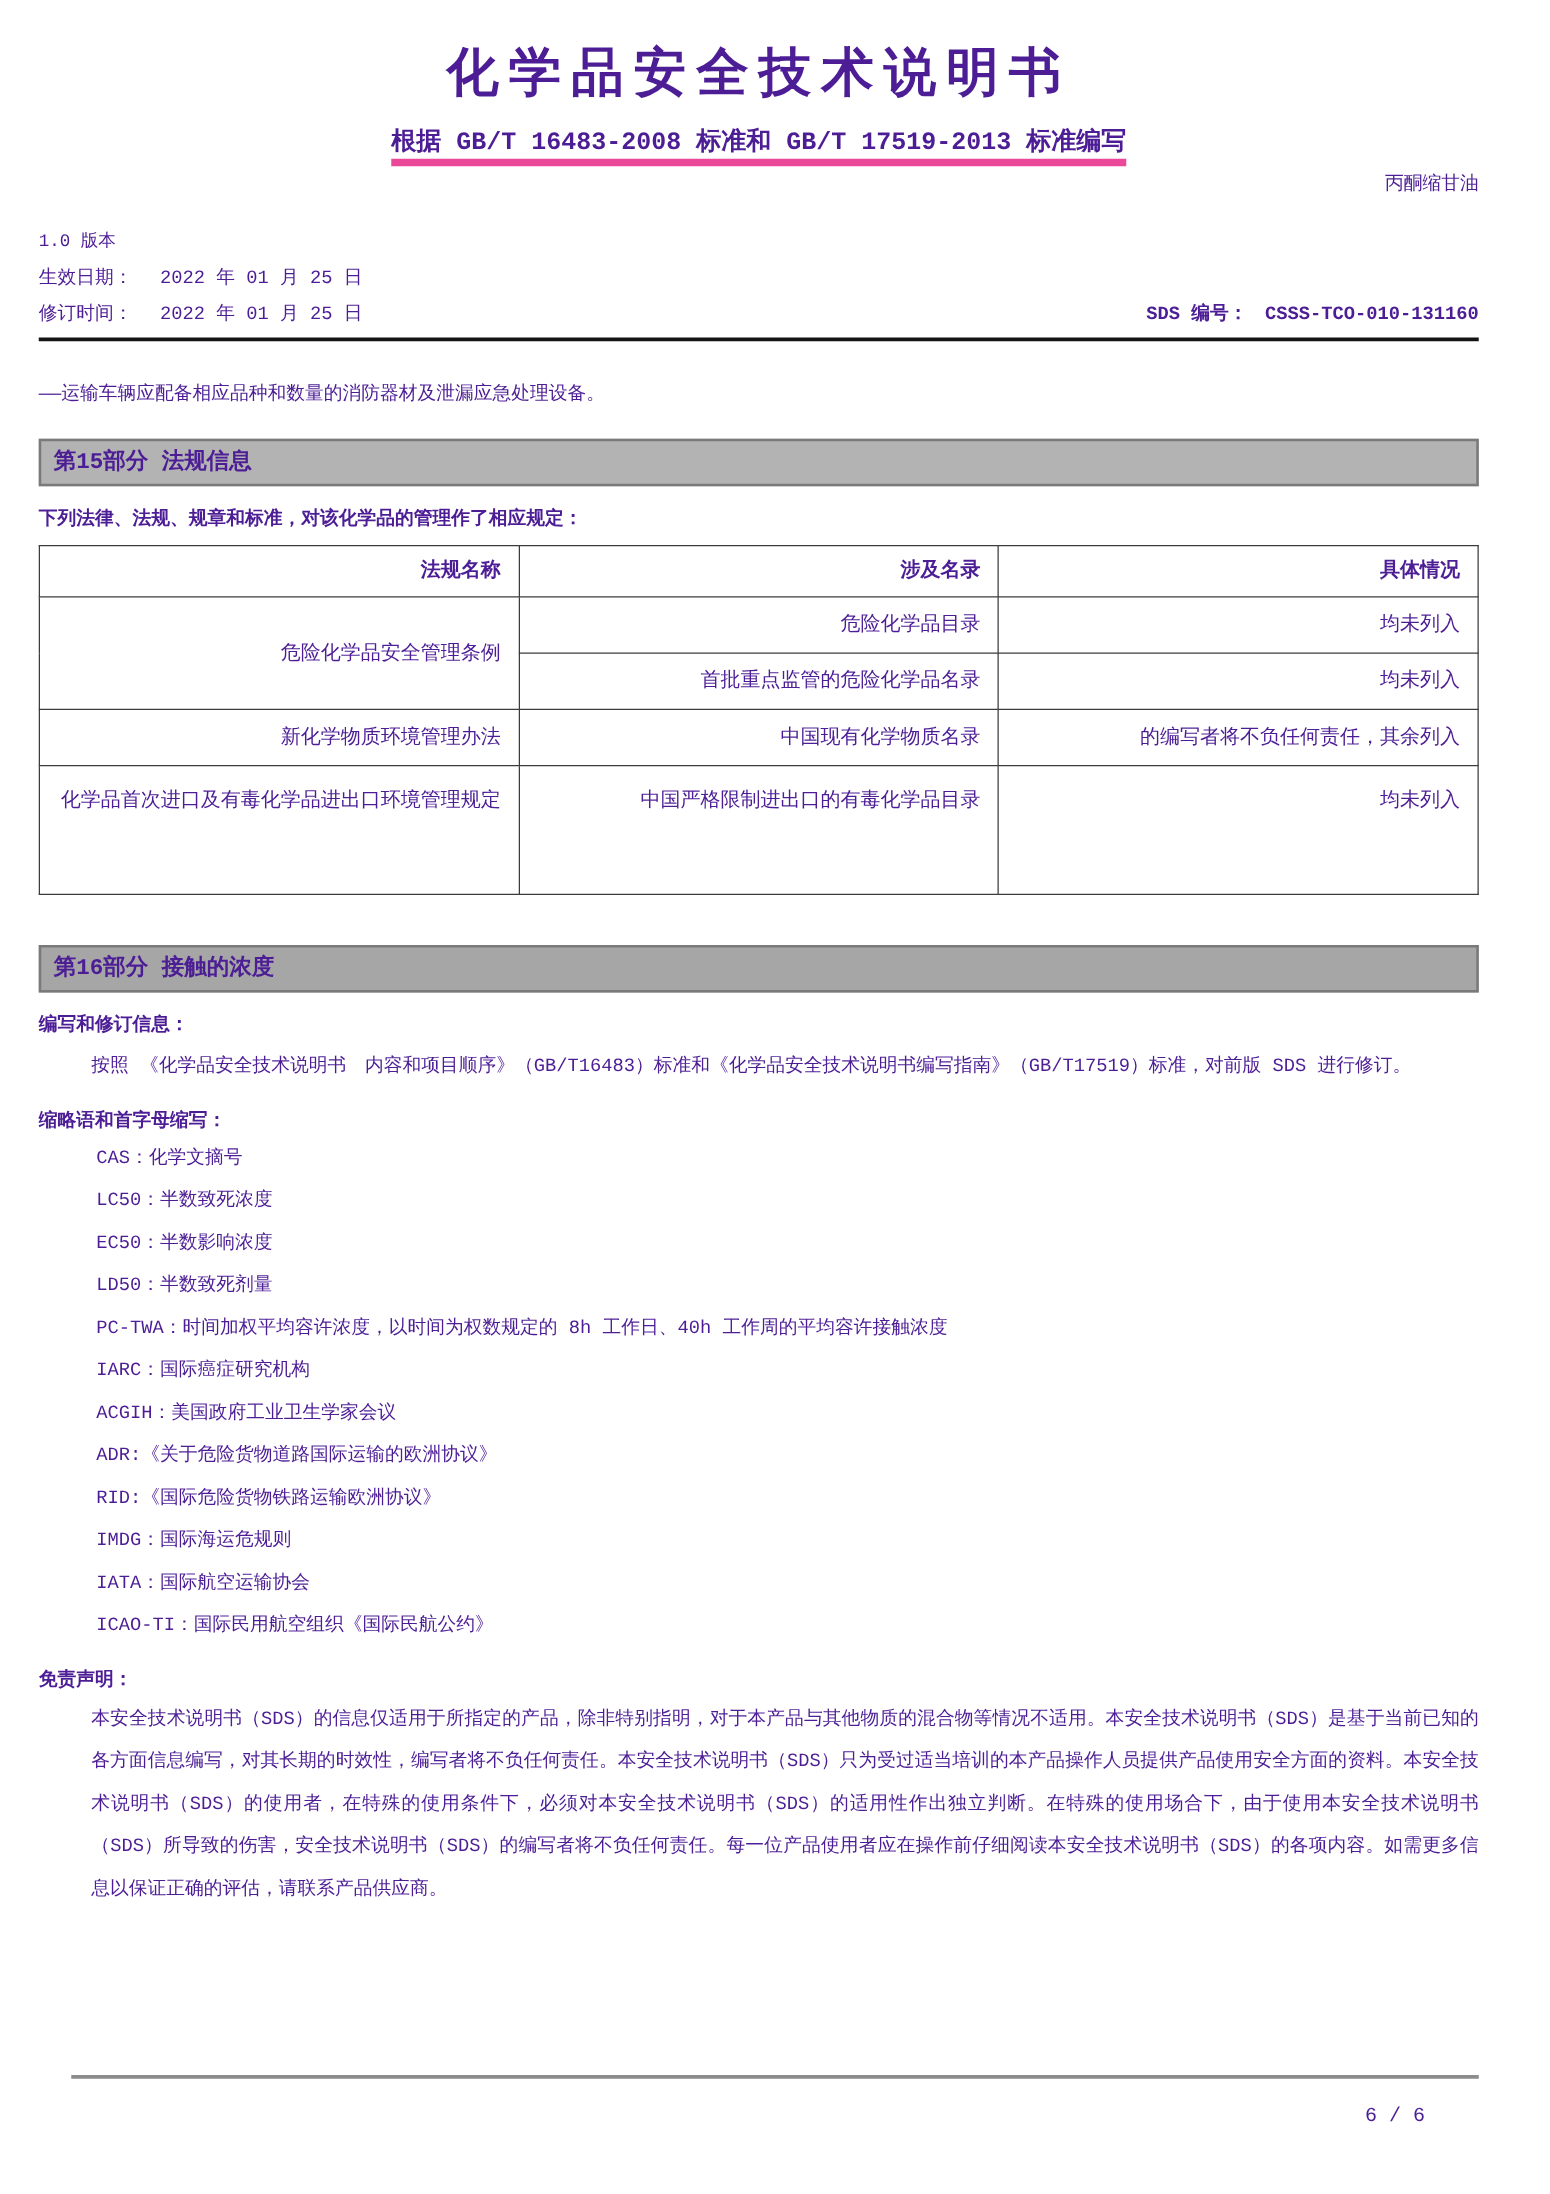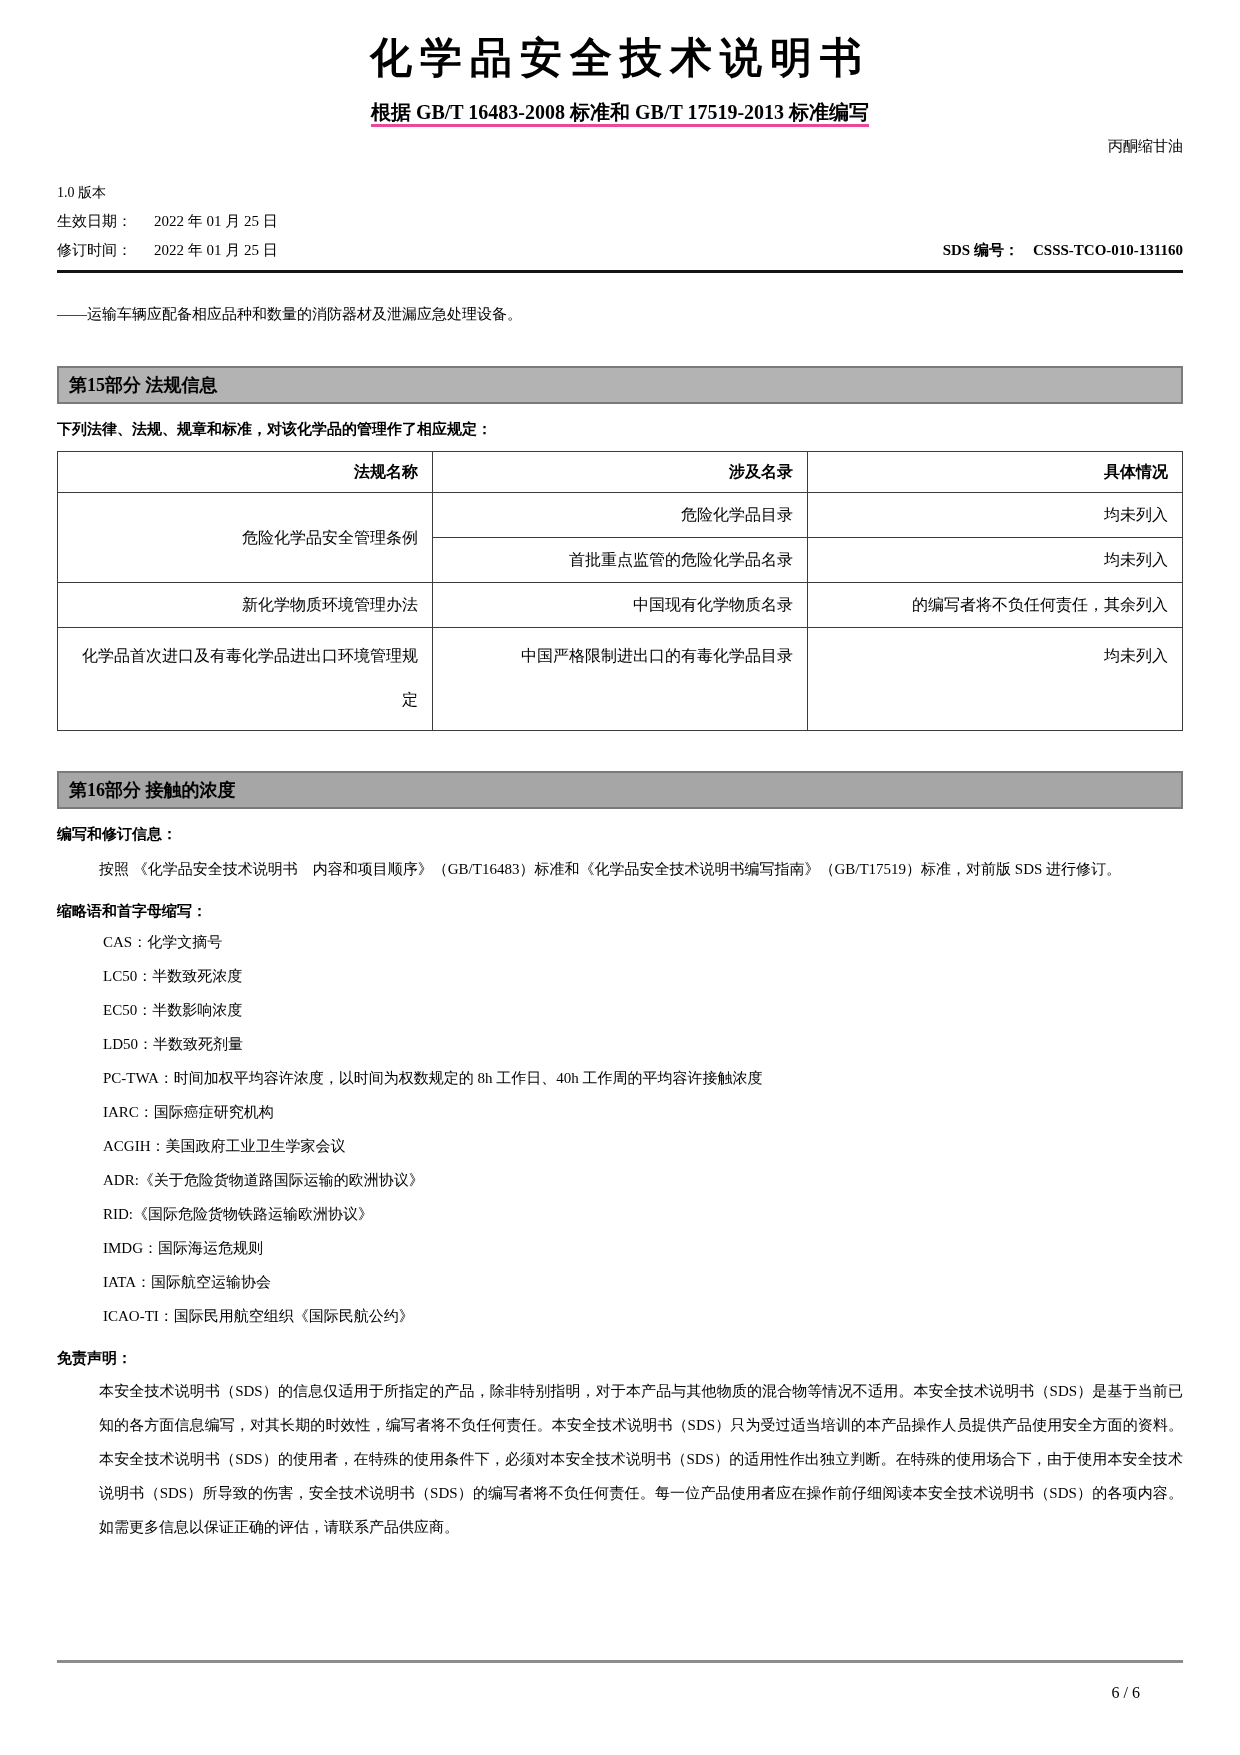--- a/index.html
+++ b/index.html
@@ -2,56 +2,56 @@
 <html><head>
 <meta charset="utf-8">
 <style>
   html,body { margin:0; padding:0; background:#ffffff; }
   .page {
     position:relative;
     width:1240px;
     height:1755px;
     background:#ffffff;
     box-sizing:border-box;
-    padding:24px 57px 0 57px;
-    font-family:Liberation Serif, serif;
-    color:#000000;
+    padding:24px 57px 0 31px;
+    font-family:Liberation Mono, monospace;
+    color:#4c1d95;
     overflow:hidden;
   }
   .doc-title {
     margin:6px 0 0 0;
     text-align:center;
     font-size:42px;
     font-weight:bold;
     letter-spacing:8px;
   }
   .doc-subtitle {
     margin-top:13px;
     text-align:center;
     font-size:20px;
     font-weight:bold;
   }
   .doc-subtitle span {
-    border-bottom:3px solid #ec4899;
+    border-bottom:6px solid #ec4899;
     padding-bottom:1px;
   }
   .product-name {
     margin-top:11px;
     text-align:right;
     font-size:15px;
   }
   .version-line { margin-top:28px; font-size:14px; }
   .meta-row { margin-top:10px; font-size:15px; display:flex; justify-content:space-between; align-items:center; }
   .meta-left .meta-value { margin-left:22px; }
   .meta-right { font-weight:bold; font-size:15px; }
   .meta-right .meta-value { margin-left:14px; }
   .top-rule { margin-top:10px; border-bottom:3px solid #141414; }
   .carryover-note { margin-top:32px; font-size:15px; }
   .section-bar {
-    margin-top:42px;
+    margin-top:27px;
     background:#b3b3b3;
     border:2px solid #7a7a7a;
     height:34px;
     line-height:34px;
     padding-left:10px;
     font-size:18px;
     font-weight:bold;
   }
   .section-bar.s16 { background:#a6a6a6; margin-top:40px; }
   .table-intro { margin-top:16px; font-size:15px; font-weight:bold; }

